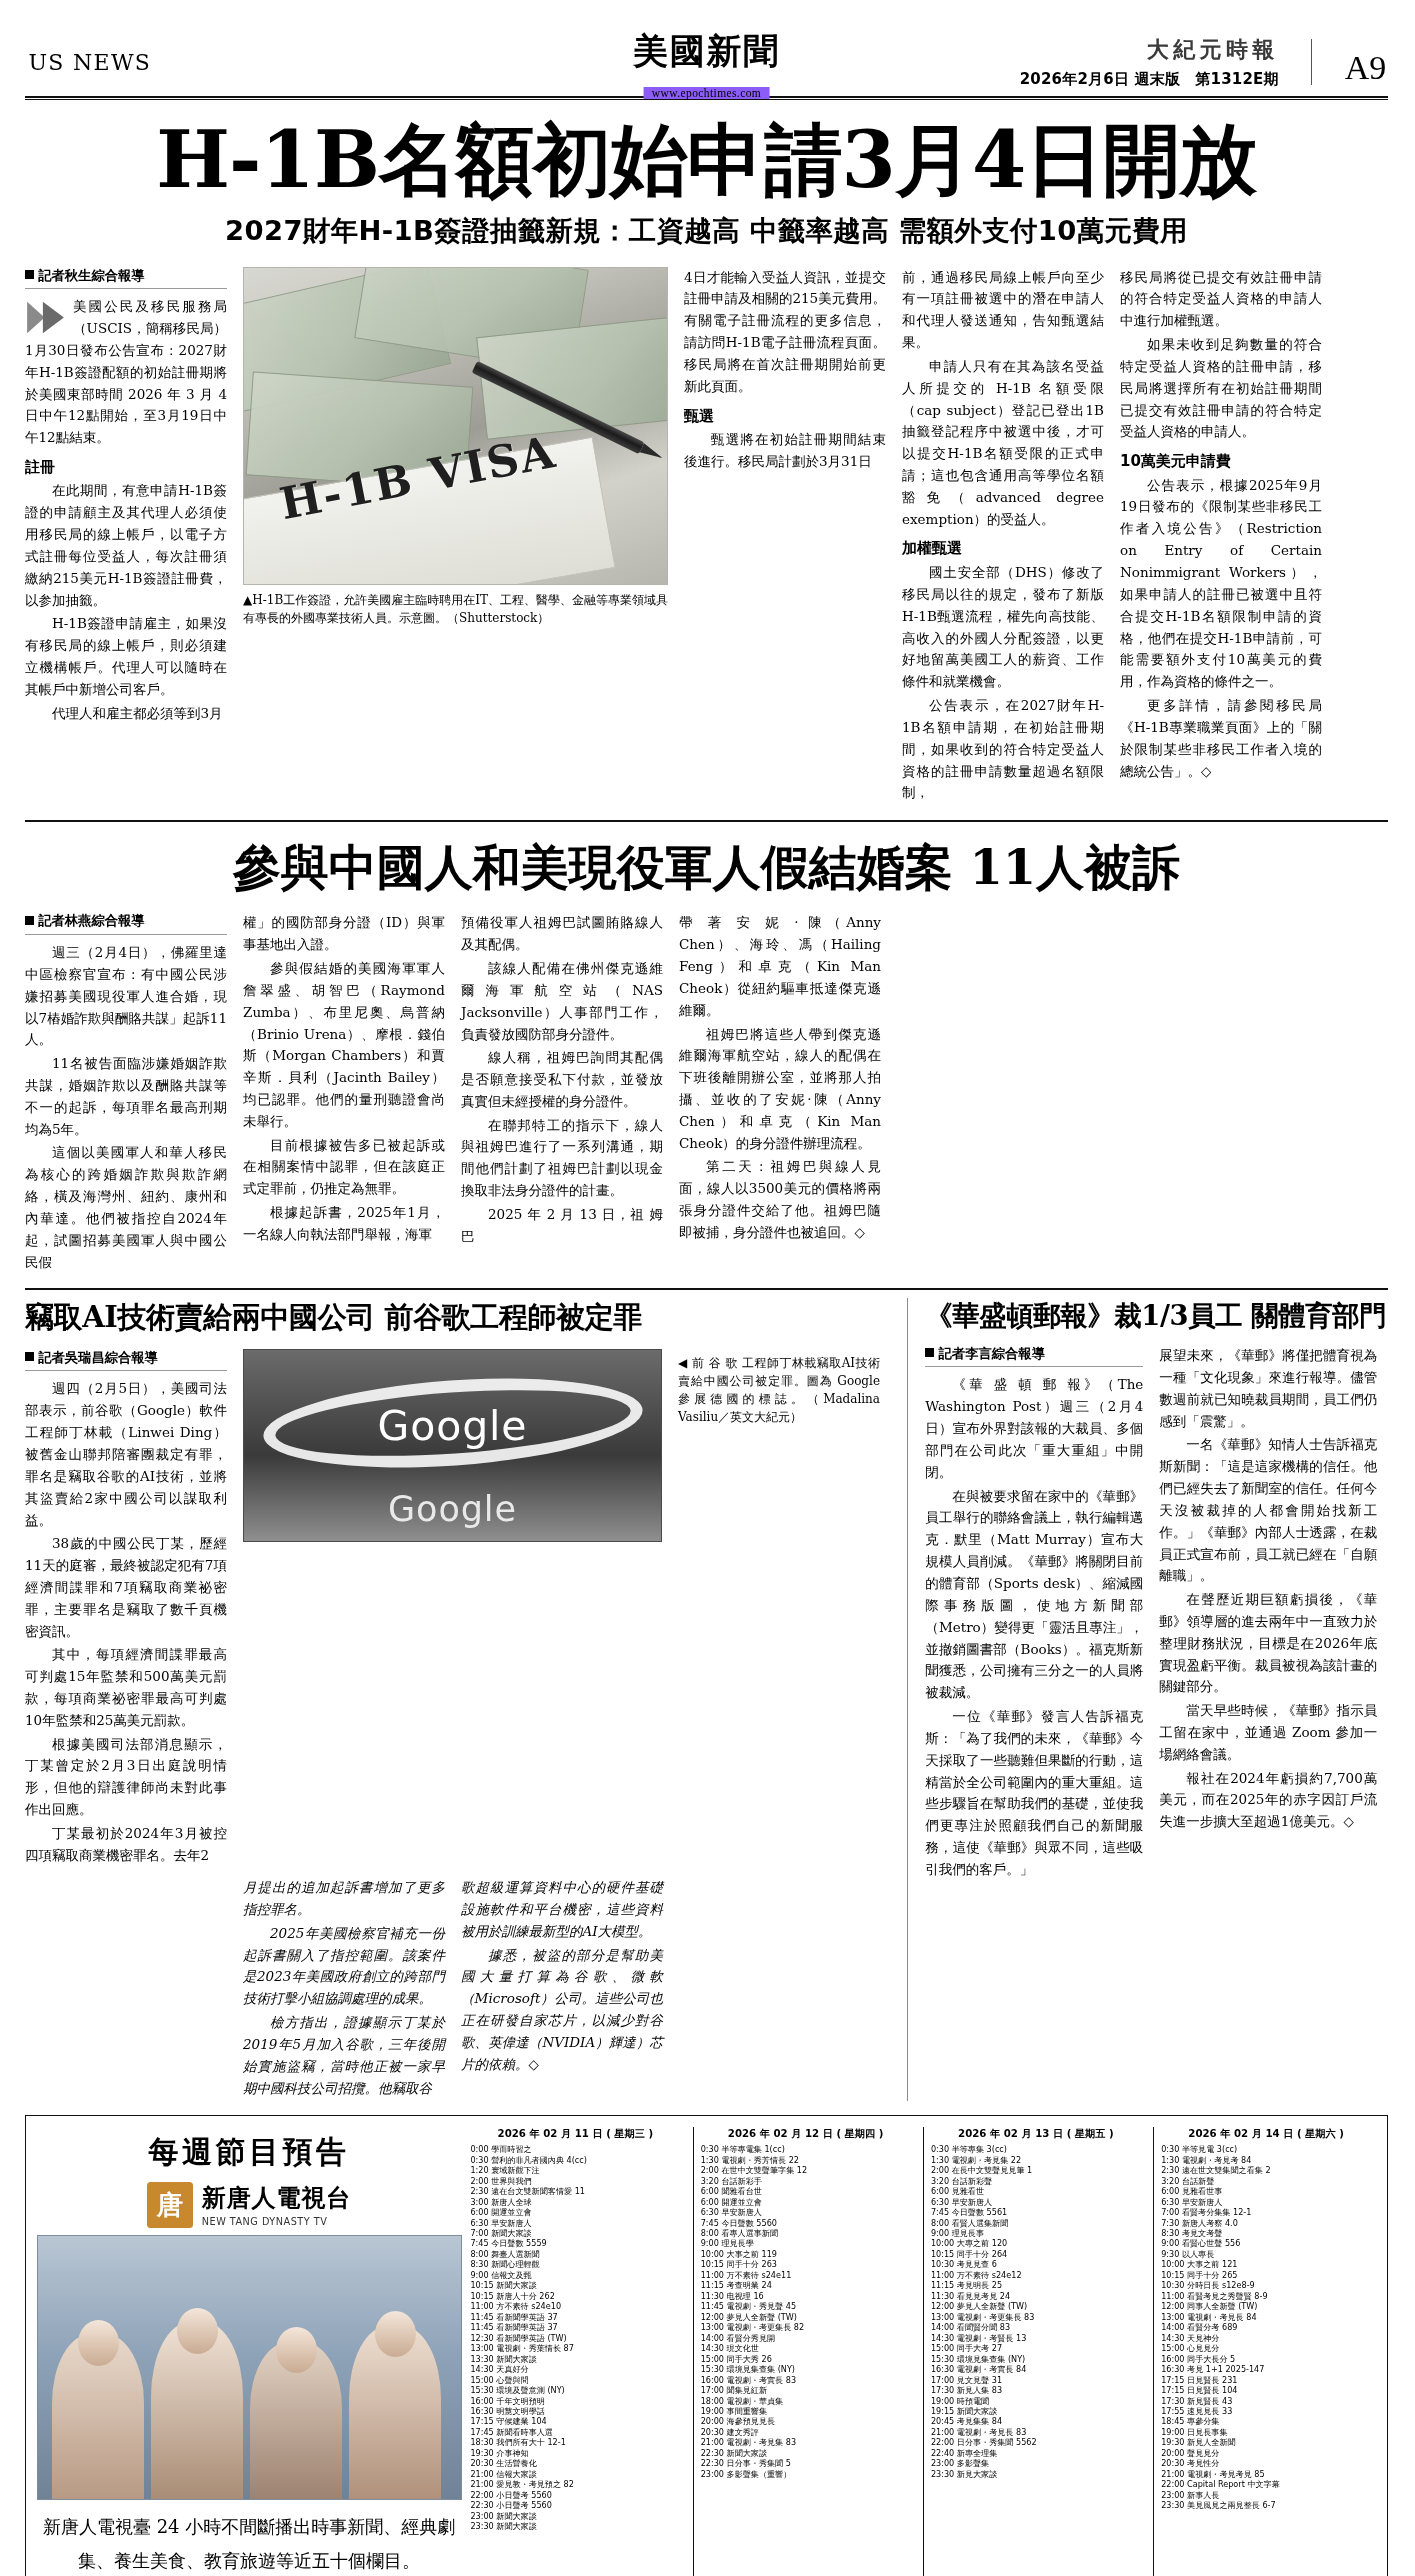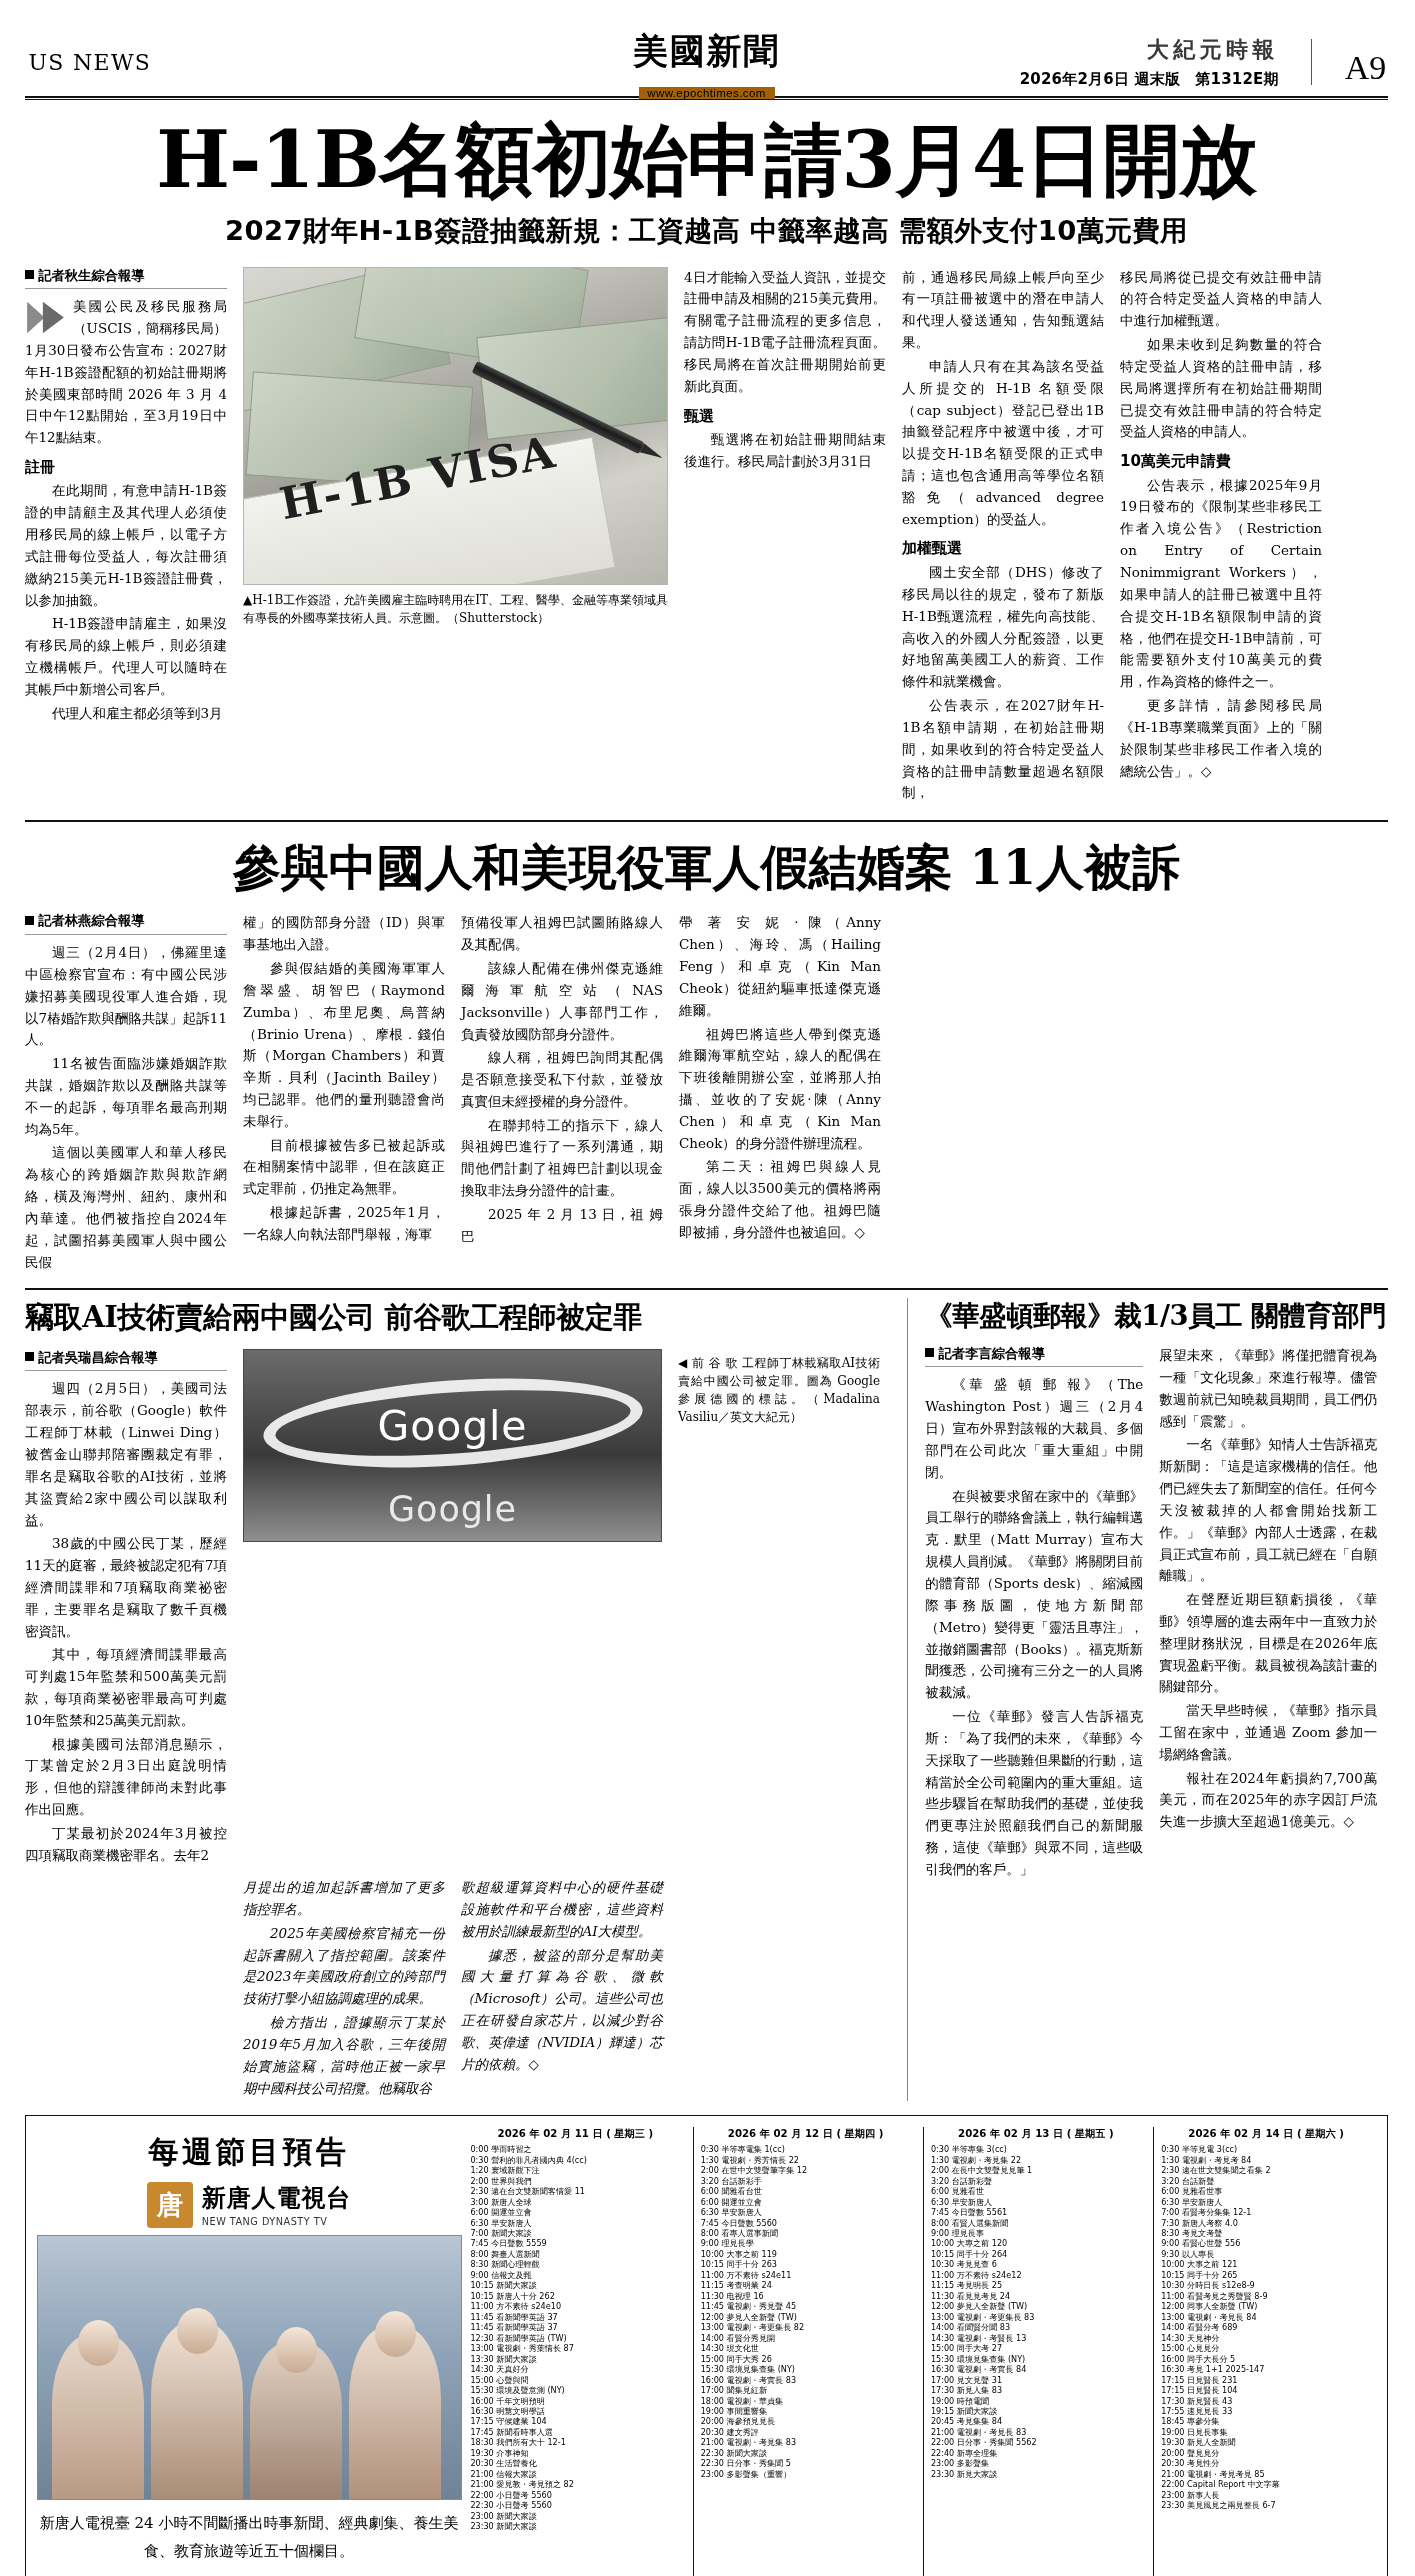--- a/index.html
+++ b/index.html
@@ -18,22 +18,22 @@
     font-family:"DejaVu Serif","Liberation Serif",serif;
     font-size:22px; letter-spacing:1.3px; font-weight:400;
   }
   .cn-title {
     position:absolute; left:50%; transform:translateX(-50%); top:5.3px;
     font-family:"DejaVu Serif","Liberation Serif",serif;
     font-size:35px; font-weight:700; letter-spacing:1.8px;
   }
   .cn-url {
     position:absolute; left:50%; transform:translateX(-50%); top:51px;
-    font-family:Liberation Sans, sans-serif;
-    font-size:11.5px; letter-spacing:0.4px; background:#a16207; padding:0 8.8px; z-index:3;
+    font-family:Liberation Serif, serif;
+    font-size:11.5px; letter-spacing:0.4px; background:#8b5cf6; padding:0 8.8px; z-index:3;
   }
   .mast-right { position:absolute; right:1.8px; top:12.4px; display:flex; align-items:flex-end; gap:29px; }
   .mast-right-inner { text-align:right; }
   .et-logo { font-size:22px; font-weight:700; letter-spacing:4.4px; color:#3a3a3a; font-family:"DejaVu Sans","Liberation Sans",sans-serif; }
   .et-date { font-size:15px; margin-top:4.4px; letter-spacing:0.2px; font-weight:600; }
   .vbar { width:0.9px; height:46px; background:#555; margin:0 3.5px 3.5px 3.5px; }
   .pageno {
     font-family:Liberation Serif, serif;
     font-size:34px; line-height:42px; font-weight:400;
   }
@@ -188,21 +188,21 @@
   .tv-photo .head {
     position:absolute; width:41px; height:46px; border-radius:50%;
     background:linear-gradient(180deg,#f4e6da,#c9ab92);
   }
   .tv-photo .h1 { left:40px;  bottom:133px; }
   .tv-photo .h2 { left:139px; bottom:145px; }
   .tv-photo .h3 { left:238px; bottom:126px; }
   .tv-photo .h4 { left:337px; bottom:142px; }
   .tv-desc {
     font-family:"DejaVu Serif","Liberation Serif",serif;
-    font-size:15px; line-height:1.85; text-align:center; margin-top:10.6px;
+    font-size:18px; line-height:1.85; text-align:center; margin-top:10.6px;
   }
 
   .tv-sched { flex:1; display:flex; gap:7px; }
   .sched-col { flex:1; position:relative; padding-right:5.3px; }
   .sched-col + .sched-col { border-left:0.9px solid #111; padding-left:7px; }
   .sched-head {
     font-size:10.2px; font-weight:700; text-align:center; margin-bottom:3.5px; white-space:nowrap;
   }
   .sched-list { font-size:8.1px; line-height:1.295; white-space:nowrap; }
   .sched-list div { overflow:hidden; text-overflow:clip; }

